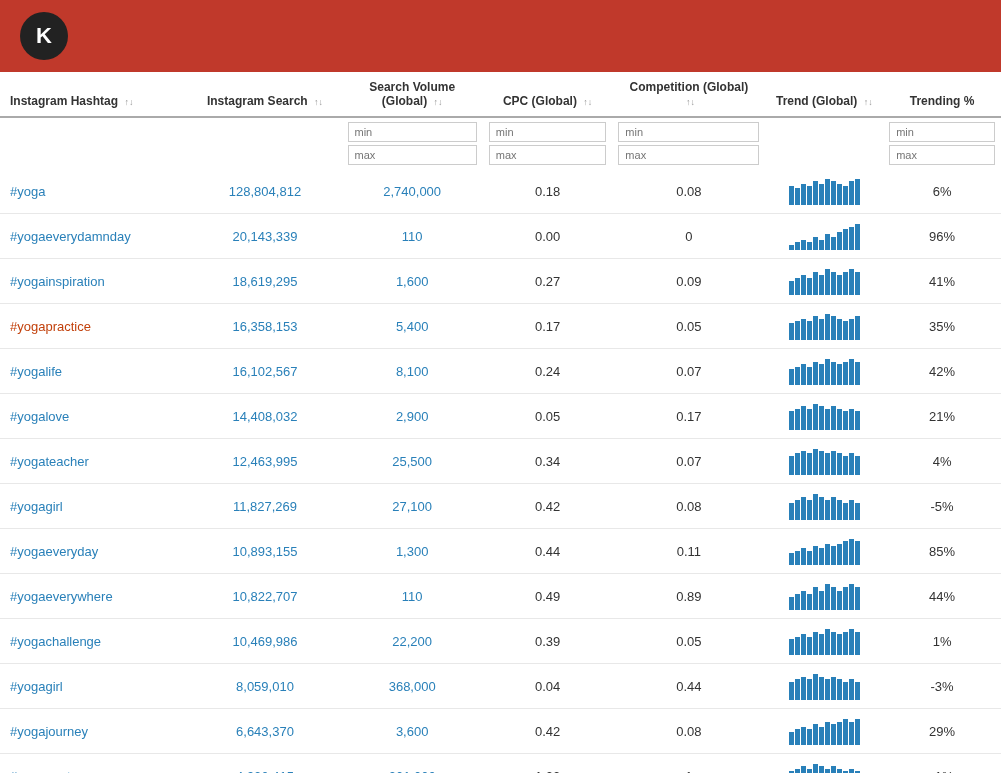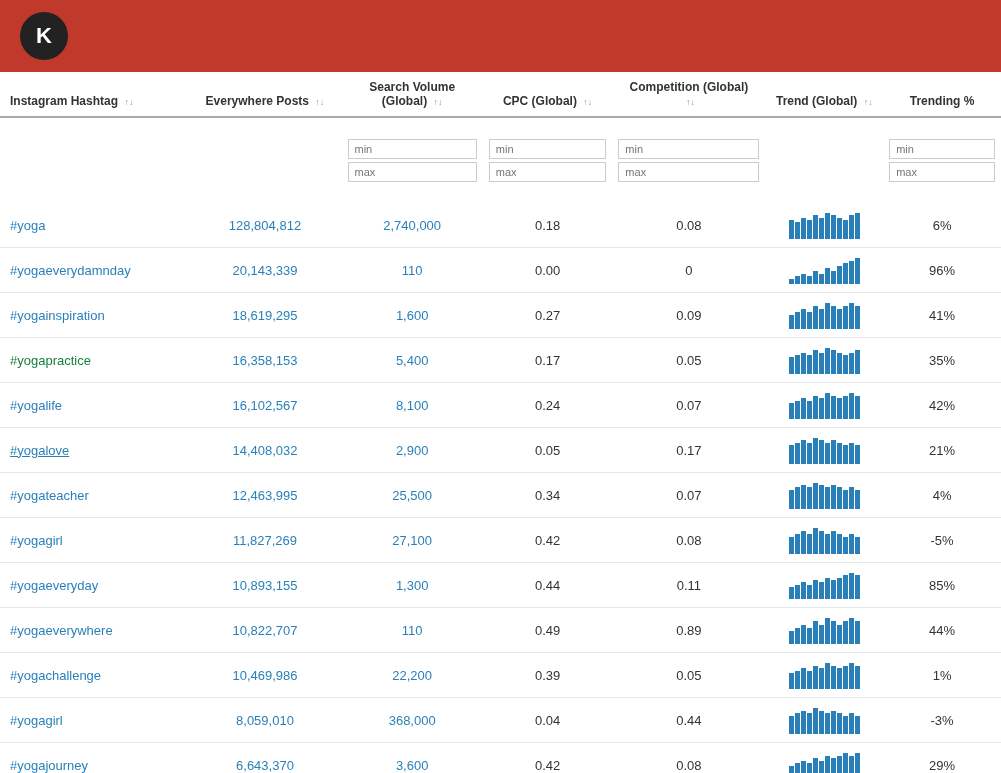--- a/index.html
+++ b/index.html
@@ -69,21 +69,21 @@
     }
     th .sort-icons {
       display: inline-block;
       font-size: 9px;
       color: #999;
       margin-left: 3px;
     }
 
     
     .filter-row td {
-      padding: 21px 6px;
+      padding: 4px 6px;
       vertical-align: top;
     }
     .filter-cell {
       display: flex;
       flex-direction: column;
       gap: 3px;
     }
     .filter-input {
       width: 100%;
       border: 1px solid #ccc;
@@ -148,21 +148,21 @@
 
 <div class="table-container">
   <table>
     <thead>
       <tr>
         <th class="col-hashtag">
           <span>Instagram Hashtag</span>
           <span class="sort-icons">↑↓</span>
         </th>
         <th class="col-posts">
-          <span>Everywhere Posts</span>
+          <span>Instagram Search</span>
           <span class="sort-icons">↑↓</span>
         </th>
         <th class="col-volume">
           <span>Search Volume (Global)</span>
           <span class="sort-icons">↑↓</span>
         </th>
         <th class="col-cpc">
           <span>CPC (Global)</span>
           <span class="sort-icons">↑↓</span>
         </th>
@@ -276,21 +276,21 @@
               <div class="trend-bar" style="height: 23.1111px;"></div>
               <div class="trend-bar" style="height: 20.2222px;"></div>
               <div class="trend-bar" style="height: 23.1111px;"></div>
               <div class="trend-bar" style="height: 26px;"></div>
               <div class="trend-bar" style="height: 23.1111px;"></div>
             </div>
           </td>
           <td class="col-trending black">41%</td>
         </tr>
         <tr>
-          <td class="col-hashtag" style="color: #15803d;">#yogapractice</td>
+          <td class="col-hashtag" style="color: #c2410c;">#yogapractice</td>
           <td class="col-posts number">16,358,153</td>
           <td class="col-volume number">5,400</td>
           <td class="col-cpc black">0.17</td>
           <td class="col-competition black">0.05</td>
           <td class="col-trend">
             <div class="trend-bars">
               <div class="trend-bar" style="height: 16.5455px;"></div>
               <div class="trend-bar" style="height: 18.9091px;"></div>
               <div class="trend-bar" style="height: 21.2727px;"></div>
               <div class="trend-bar" style="height: 18.9091px;"></div>
@@ -324,21 +324,21 @@
               <div class="trend-bar" style="height: 23.4px;"></div>
               <div class="trend-bar" style="height: 20.8px;"></div>
               <div class="trend-bar" style="height: 23.4px;"></div>
               <div class="trend-bar" style="height: 26px;"></div>
               <div class="trend-bar" style="height: 23.4px;"></div>
             </div>
           </td>
           <td class="col-trending black">42%</td>
         </tr>
         <tr>
-          <td class="col-hashtag" style="color: rgb(41, 128, 185); text-decoration: underline;">#yogalove</td>
+          <td class="col-hashtag" style="color: rgb(41, 128, 185);">#yogalove</td>
           <td class="col-posts number">14,408,032</td>
           <td class="col-volume number">2,900</td>
           <td class="col-cpc black">0.05</td>
           <td class="col-competition black">0.17</td>
           <td class="col-trend">
             <div class="trend-bars">
               <div class="trend-bar" style="height: 18.9091px;"></div>
               <div class="trend-bar" style="height: 21.2727px;"></div>
               <div class="trend-bar" style="height: 23.6364px;"></div>
               <div class="trend-bar" style="height: 21.2727px;"></div>

